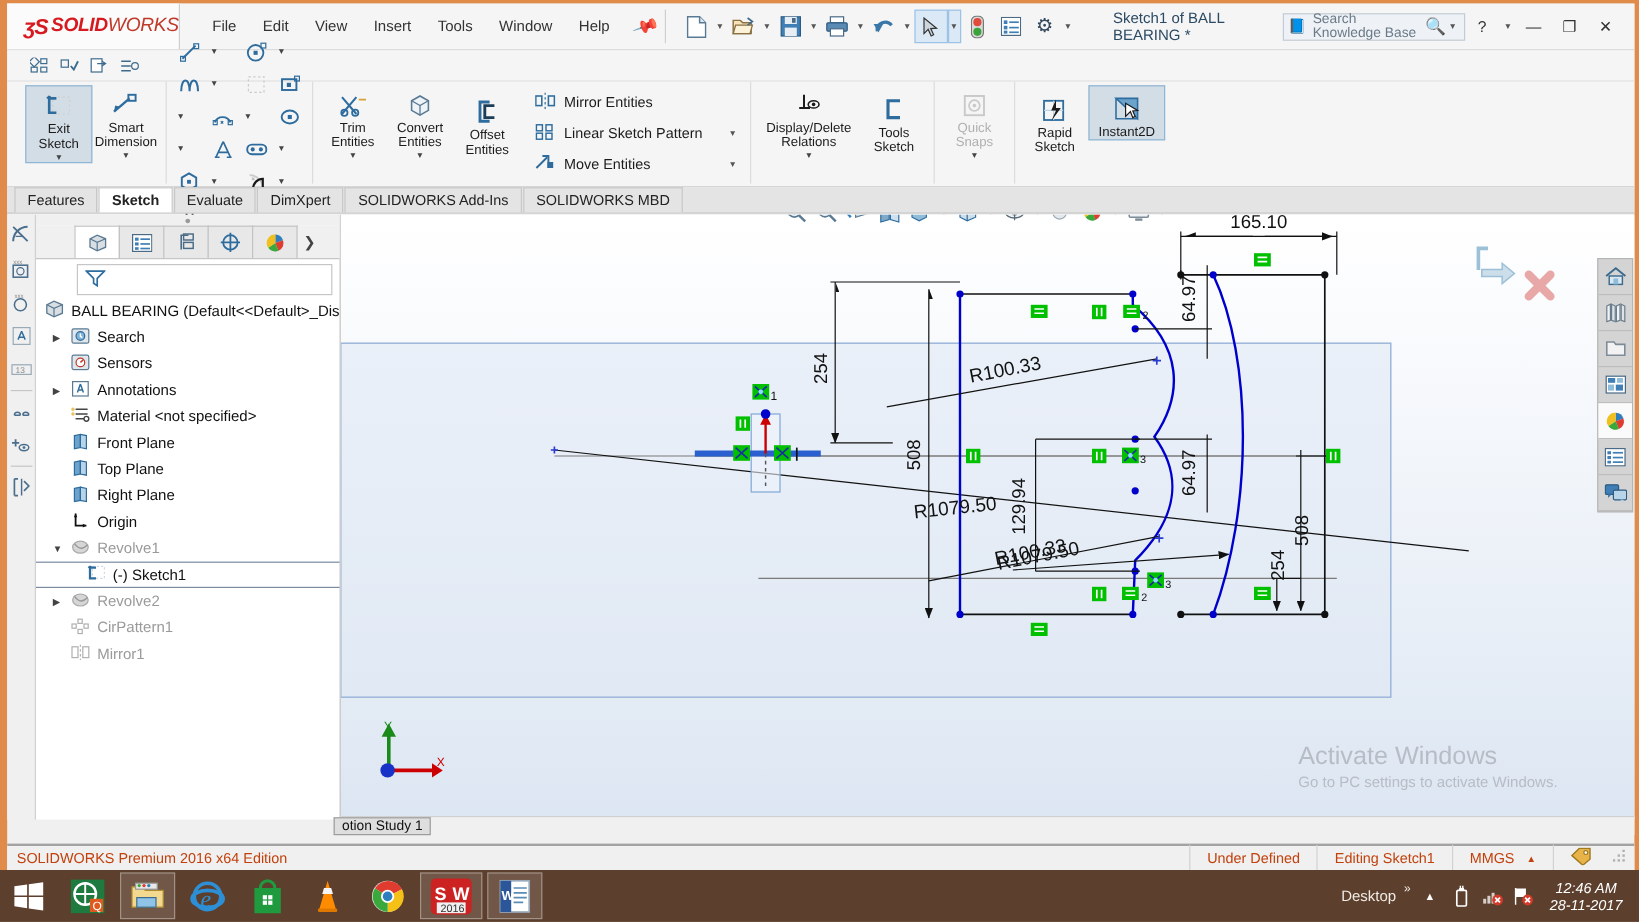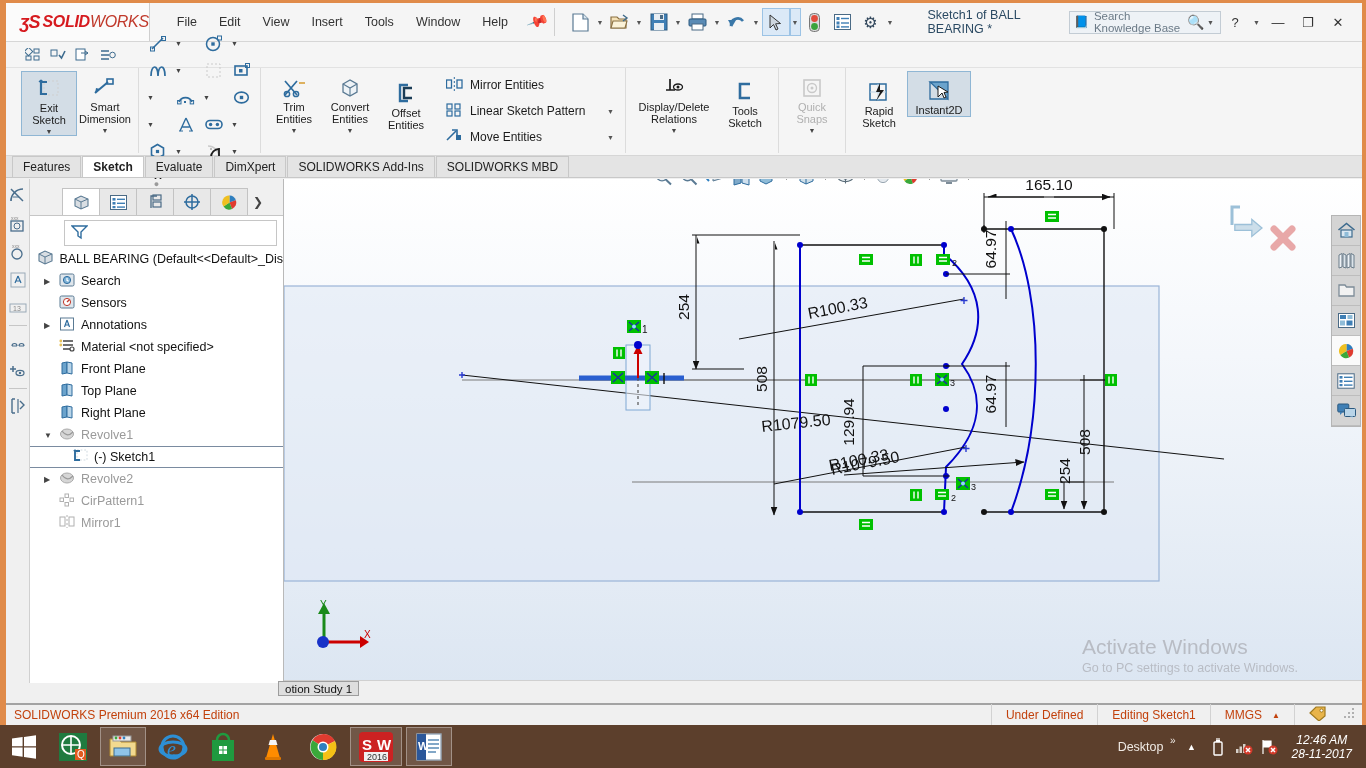--- a/index.html
+++ b/index.html
@@ -165,21 +165,21 @@
   .vp-winctrls div{ font-size:12px; color:#333; width:18px; text-align:center;}
   .confirm-corner { position:absolute; right:60px; top:24px; z-index:4; }
   .sidebar-tabs {
     position:absolute; right:1px; top:36px; width:30px; background:#d4d4d4;
     border:1px solid #b5b5b5; display:flex; flex-direction:column; z-index:6;
   }
   .sbt { height:30px; display:flex;align-items:center;justify-content:center; font-size:15px;
          color:#3d6b8e; border-bottom:1px solid #bdbdbd;}
   .sbt.sel { background:#fafafa; }
   .watermark {
-    position:absolute; right:64px; bottom:8px; text-align:left; color:#b8bcc4;
+    position:absolute; right:64px; bottom:24px; text-align:left; color:#b8bcc4;
     pointer-events:none;
   }
   .wm1 { font-size:21px; }
   .wm2 { font-size:12.5px; margin-top:2px;}
   .axis-tri { position:absolute; left:30px; bottom:-8px; }
 
   
   .motionstrip {
     position:absolute; left:278px; bottom:29px; right:0; height:16px;
     background:#f0f0f0; border-top:1px solid #d0d0d0; display:flex; align-items:flex-start;
@@ -774,20 +774,28 @@
             </svg></span>
       <span>Top Plane</span>
     </div>
     <div class="tnode" style="padding-left:27px;">
       <span class="tic"><svg width="14" height="14" viewBox="0 0 14 14">
               <path d="M2 2 L7 1 L7 12 L2 13 Z" fill="#6ba3cc" stroke="#2e6c9e"></path>
               <path d="M7 1 L12 2 L12 13 L7 12 Z" fill="#b8d4e8" stroke="#2e6c9e"></path>
             </svg></span>
       <span>Right Plane</span>
     </div>
+    <div class="tnode" style="padding-left:27px;">
+      <span class="tic"><svg width="14" height="14" viewBox="0 0 14 14">
+              <path d="M3 1v10h9" fill="none" stroke="#111" stroke-width="1.5"></path>
+              <path d="M12 11l-3-1.6v3.2z" fill="#111"></path>
+              <path d="M3 1l-1.4 3h2.8z" fill="#111"></path>
+            </svg></span>
+      <span>Origin</span>
+    </div>
     <div class="tnode gray" style="padding-left:14px;">
       <span class="exp">▼</span>
       <span class="tic"><svg width="16" height="14" viewBox="0 0 16 14">
               <ellipse cx="8" cy="7" rx="6.5" ry="5" fill="#d6d6d6" stroke="#aaa"></ellipse>
               <path d="M3 4 C7 9, 10 9, 14 5" fill="none" stroke="#999" stroke-width="1.2"></path>
             </svg></span>
       <span>Revolve1</span>
     </div>
     <div class="tnode sel-line" style="padding-left:40px;">
       <span class="tic"><svg width="16" height="14" viewBox="0 0 16 14">

